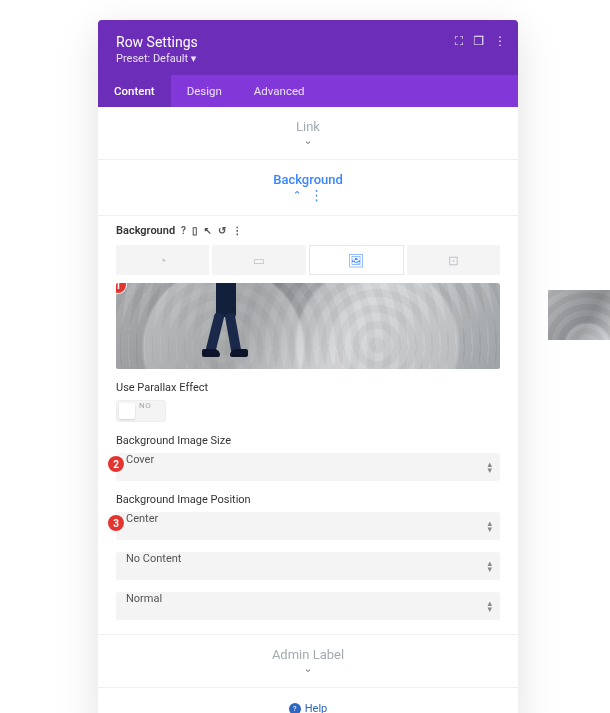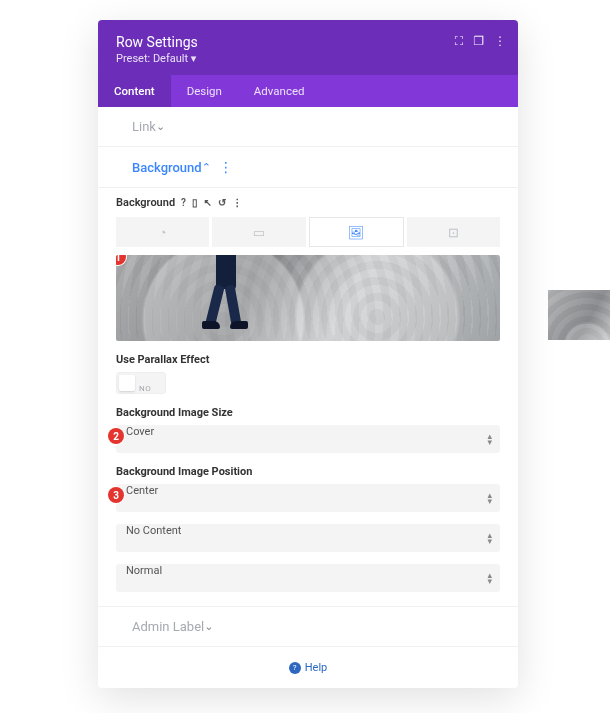--- a/index.html
+++ b/index.html
@@ -66,25 +66,26 @@
     background: #6c2eb9;
     opacity: 1;
     font-weight: 500;
   }
   .body {
     background: #fff;
   }
   .section-row {
     display: flex;
     align-items: center;
-    justify-content: flex-start;
-    padding: 12px 34px;
+    justify-content: space-between;
+    padding: 12px 18px;
     border-bottom: 1px solid #f0f0f0;
     font-size: 13px;
     cursor: pointer;
+    flex-direction: column;
   }
   .section-row.collapsed .title { color: #a5a9b0; }
   .section-row.expanded .title { color: #3a86ff; font-weight: 500; }
   .chev { color: #888; font-size: 11px; }
   .exp-right { display: flex; align-items: center; gap: 8px; }
   .exp-right .chev { color: #3a86ff; }
   .exp-right .dots { color: #3a86ff; font-size: 14px; cursor: pointer; }
   .section-content {
     padding: 8px 18px 14px 18px;
     border-bottom: 1px solid #f0f0f0;
@@ -195,32 +196,32 @@
     align-items: center;
     justify-content: center;
     z-index: 5;
     box-shadow: 0 0 0 1px #fff;
   }
   .field {
     margin-top: 12px;
   }
   .field-label {
     font-size: 11px;
-    font-weight: 700;
+    font-weight: 400;
     color: #333;
     margin-bottom: 6px;
   }
   .toggle {
     width: 50px;
     height: 22px;
     background: #f4f4f4;
     border: 1px solid #eee;
     border-radius: 3px;
     display: flex;
-    align-items: flex-end;
+    align-items: flex-start;
     padding-left: 22px;
     font-size: 8px;
     color: #a3a7ad;
     letter-spacing: 0.5px;
     position: relative;
     cursor: pointer;
   }
   .toggle::before {
     content: "";
     position: absolute;

